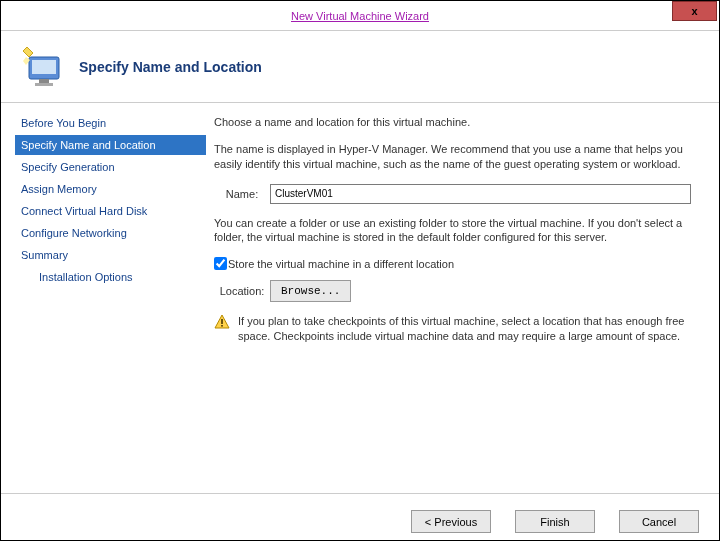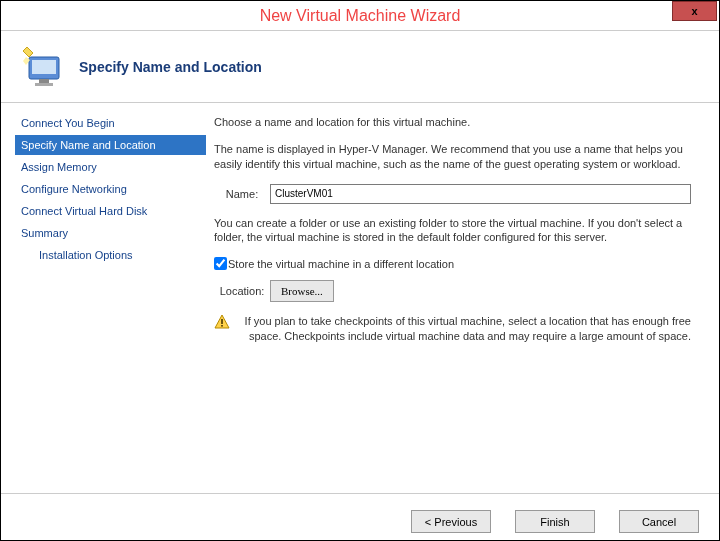--- a/index.html
+++ b/index.html
@@ -16,22 +16,23 @@
     height: 30px;
     background: #fff;
     border-bottom: 1px solid #ccc;
     display: flex;
     align-items: center;
     position: relative;
   }
   .titlebar-title {
     flex: 1;
     text-align: center;
-    font-size: 16px;
-    color: #ef4444;
+    font-size: 11px;
+    color: #a21caf;
+    text-decoration: underline;
   }
   .close-btn {
     width: 45px;
     height: 20px;
     background: #c75050;
     border: 1px solid #832d2d;
     display: flex;
     align-items: center;
     justify-content: center;
     color: #000;
@@ -107,21 +108,21 @@
     flex: 1;
     border: 2px solid #d50000;
     padding: 1px;
     margin-right: 6px;
   }
   .location-input-wrap .text-input { width: 100%; border: 1px solid #7a7a7a; }
   .browse-btn {
     padding: 1px 10px;
     height: 22px;
     font-size: 11px;
-    font-family: Liberation Serif, serif;
+    font-family: Liberation Mono, monospace;
     background: #e9e9e9;
     border: 1px solid #999;
     cursor: pointer;
   }
   .checkbox-row {
     display: flex;
     align-items: center;
     margin-bottom: 10px;
     gap: 1px;
   }
@@ -174,25 +175,26 @@
       <rect x="16" y="40" width="18" height="3" fill="#aaa"></rect>
       <polygon points="8,4 14,10 10,14 4,8" fill="#f7d95a" stroke="#caa51e"></polygon>
       <polygon points="4,18 7,14 11,17 7,22" fill="#fff2a8"></polygon>
     </svg>
   </div>
   <div class="header-title">Specify Name and Location</div>
 </div>
 
 <div class="body">
   <div class="sidebar">
-    <div class="sidebar-item">Connect You Begin</div>
+    <div class="sidebar-item">Before You Begin</div>
     <div class="sidebar-item active">Specify Name and Location</div>
+    <div class="sidebar-item">Specify Generation</div>
     <div class="sidebar-item">Assign Memory</div>
+    <div class="sidebar-item">Connect Virtual Hard Disk</div>
     <div class="sidebar-item">Configure Networking</div>
-    <div class="sidebar-item">Connect Virtual Hard Disk</div>
     <div class="sidebar-item">Summary</div>
     <div class="sidebar-item sidebar-sub">Installation Options</div>
   </div>
 
   <div class="content">
     <p>Choose a name and location for this virtual machine.</p>
     <p>The name is displayed in Hyper-V Manager. We recommend that you use a name that helps you easily identify this virtual machine, such as the name of the guest operating system or workload.</p>
 
     <div class="form-row">
       <span class="form-label">Name:</span>
@@ -212,21 +214,21 @@
     </div>
 
     <div class="warning-row">
       <div class="warning-icon">
         <svg viewBox="0 0 16 16" width="16" height="16">
           <polygon points="8,1 15,14 1,14" fill="#ffd24a" stroke="#b58a00"></polygon>
           <rect x="7.2" y="5" width="1.6" height="5" fill="#4a3800"></rect>
           <rect x="7.2" y="11" width="1.6" height="1.6" fill="#4a3800"></rect>
         </svg>
       </div>
-      <div style="line-height:1.35;text-align:right;">If you plan to take checkpoints of this virtual machine, select a location that has enough free space. Checkpoints include virtual machine data and may require a large amount of space.</div>
+      <div style="line-height:1.35;">If you plan to take checkpoints of this virtual machine, select a location that has enough free space. Checkpoints include virtual machine data and may require a large amount of space.</div>
     </div>
   </div>
 </div>
 
 <div class="footer">
   <button>&lt; Previous</button>
   <button>Finish</button>
   <button>Cancel</button>
 </div>
 

